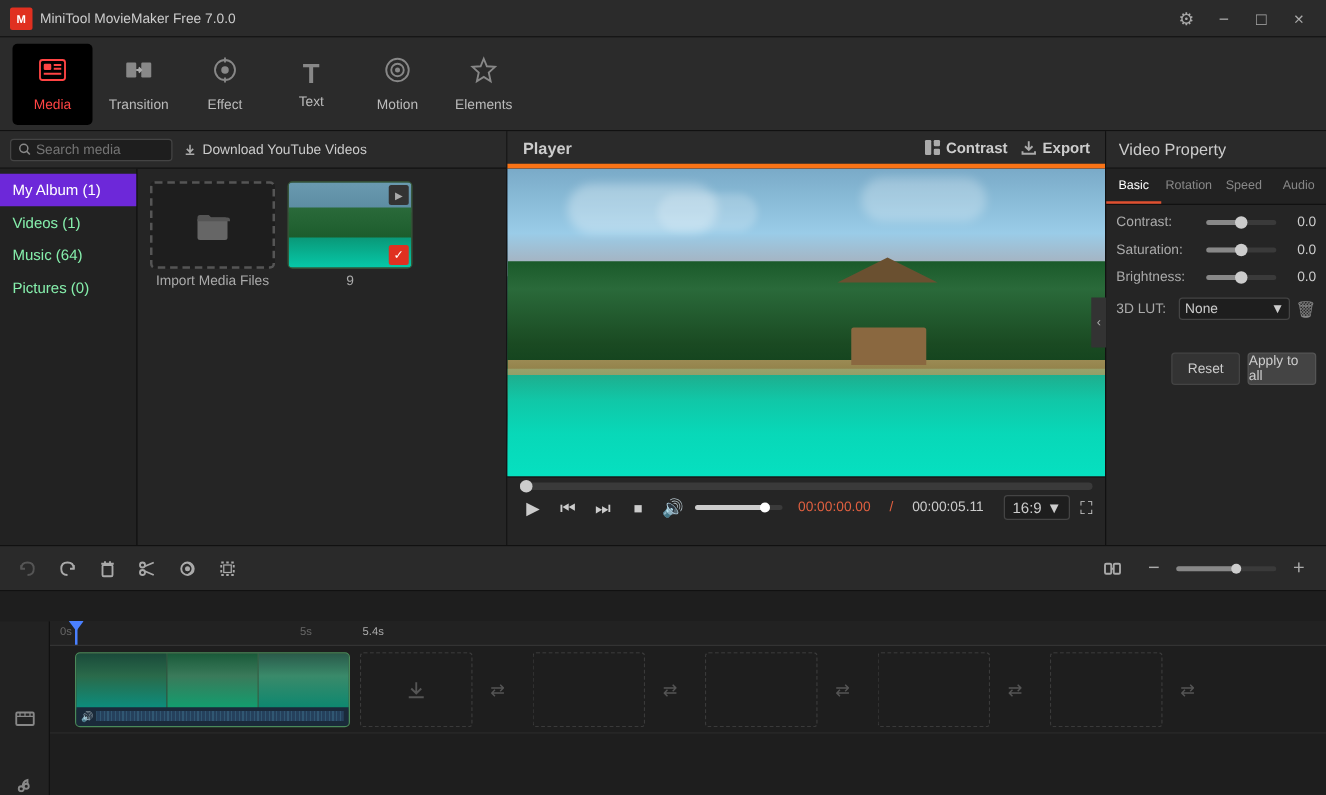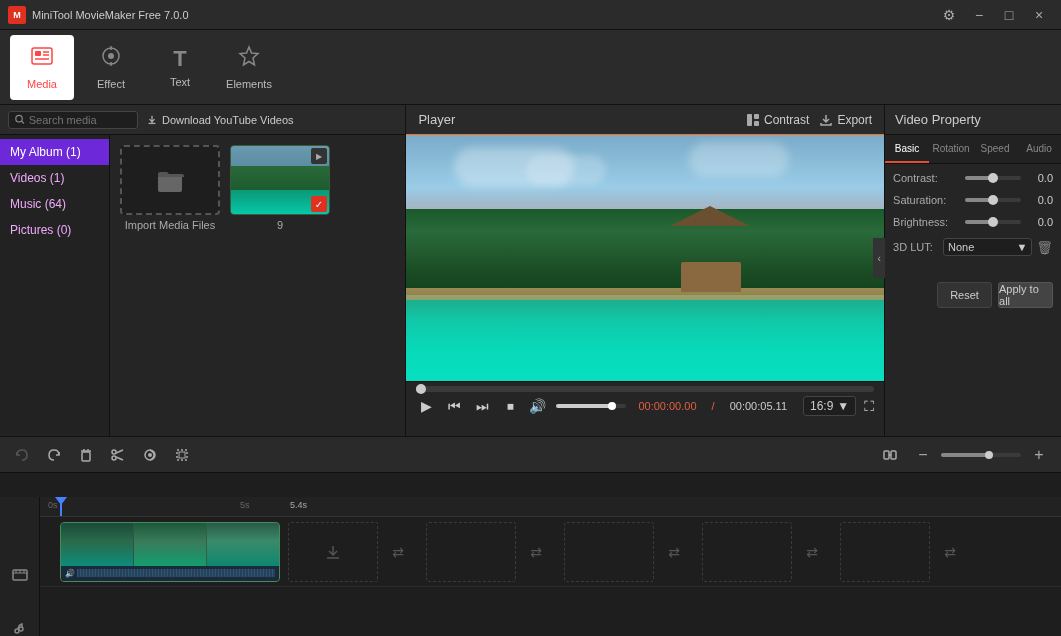--- a/index.html
+++ b/index.html
@@ -57,21 +57,21 @@
     .toolbar-btn {
       display: flex; flex-direction: column; align-items: center; justify-content: center;
       width: 64px; height: 65px;
       cursor: pointer;
       border-radius: 4px;
       padding: 4px;
       gap: 4px;
       color: #bbb;
       font-size: 11px;
     }
-    .toolbar-btn.active { background: #ffffff; color: #ff4444; }
+    .toolbar-btn.active { background: #000000; color: #ff4444; }
     .toolbar-btn .btn-icon {
       font-size: 22px;
     }
     .toolbar-btn.active .btn-icon { color: #ff4444; }
 
     
     #main {
       display: flex;
       height: calc(636px - 30px - 75px - 200px);
     }
@@ -114,21 +114,21 @@
     }
     #media-sidebar {
       width: 110px;
       background: #222;
       border-right: 1px solid #111;
       padding: 4px 0;
     }
     .media-category {
       padding: 6px 10px;
       font-size: 12px;
-      color: #f0abfc;
+      color: #86efac;
       cursor: pointer;
     }
     .media-category.active { background: #6d28d9; color: #fff; }
 
     #media-grid {
       flex: 1;
       padding: 10px;
       display: flex;
       flex-wrap: wrap;
       gap: 10px;
@@ -185,21 +185,22 @@
       flex-direction: column;
       background: #1e1e1e;
     }
     #player-header {
       height: 30px;
       background: #2a2a2a;
       display: flex;
       align-items: center;
       justify-content: space-between;
       padding: 0 12px;
-      border-bottom: 1px solid #f97316;
+      border-bottom: 4px solid #f97316;
+      font-weight: bold;
     }
     #player-header .player-title { font-size: 13px; color: #ccc; }
     #player-header .header-actions { display: flex; gap: 10px; }
     .header-action-btn {
       display: flex; align-items: center; gap: 4px;
       color: #ccc; font-size: 12px; cursor: pointer;
     }
 
     #video-area {
       flex: 1;
@@ -566,31 +567,51 @@
         <line x1="13" y1="8" x2="19" y2="8" stroke="#ff4444" stroke-width="1.5"></line>
         <line x1="13" y1="11" x2="19" y2="11" stroke="#ff4444" stroke-width="1.5"></line>
         <line x1="5" y1="15" x2="19" y2="15" stroke="#ff4444" stroke-width="1.5"></line>
       </svg>
     </span>
     <span>Media</span>
   </div>
   <div class="toolbar-btn">
     <span class="btn-icon">
       <svg width="24" height="24" viewBox="0 0 24 24" fill="none">
+        <rect x="2" y="6" width="8" height="12" rx="1" fill="#888"></rect>
+        <rect x="14" y="6" width="8" height="12" rx="1" fill="#888"></rect>
+        <path d="M10 12 L14 12 M12 10 L14 12 L12 14" stroke="#aaa" stroke-width="1.5" fill="none"></path>
+      </svg>
+    </span>
+    <span>Transition</span>
+  </div>
+  <div class="toolbar-btn">
+    <span class="btn-icon">
+      <svg width="24" height="24" viewBox="0 0 24 24" fill="none">
         <circle cx="12" cy="12" r="8" stroke="#888" stroke-width="1.5" fill="none"></circle>
         <circle cx="12" cy="12" r="3" fill="#888"></circle>
         <line x1="12" y1="2" x2="12" y2="6" stroke="#888" stroke-width="1.5"></line>
         <line x1="12" y1="18" x2="12" y2="22" stroke="#888" stroke-width="1.5"></line>
       </svg>
     </span>
     <span>Effect</span>
   </div>
   <div class="toolbar-btn">
     <span class="btn-icon" style="font-size:22px;font-weight:bold;color:#888;">T</span>
     <span>Text</span>
+  </div>
+  <div class="toolbar-btn">
+    <span class="btn-icon">
+      <svg width="24" height="24" viewBox="0 0 24 24" fill="none">
+        <circle cx="12" cy="12" r="9" stroke="#888" stroke-width="1.5" fill="none"></circle>
+        <circle cx="12" cy="12" r="5" stroke="#888" stroke-width="1.5" fill="none"></circle>
+        <circle cx="12" cy="12" r="2" fill="#888"></circle>
+      </svg>
+    </span>
+    <span>Motion</span>
   </div>
   <div class="toolbar-btn">
     <span class="btn-icon">
       <svg width="24" height="24" viewBox="0 0 24 24" fill="none">
         <polygon points="12,3 14.5,9 21,9.5 16,14 17.5,21 12,17.5 6.5,21 8,14 3,9.5 9.5,9" stroke="#888" stroke-width="1.5" fill="none"></polygon>
       </svg>
     </span>
     <span>Elements</span>
   </div>
 </div>

